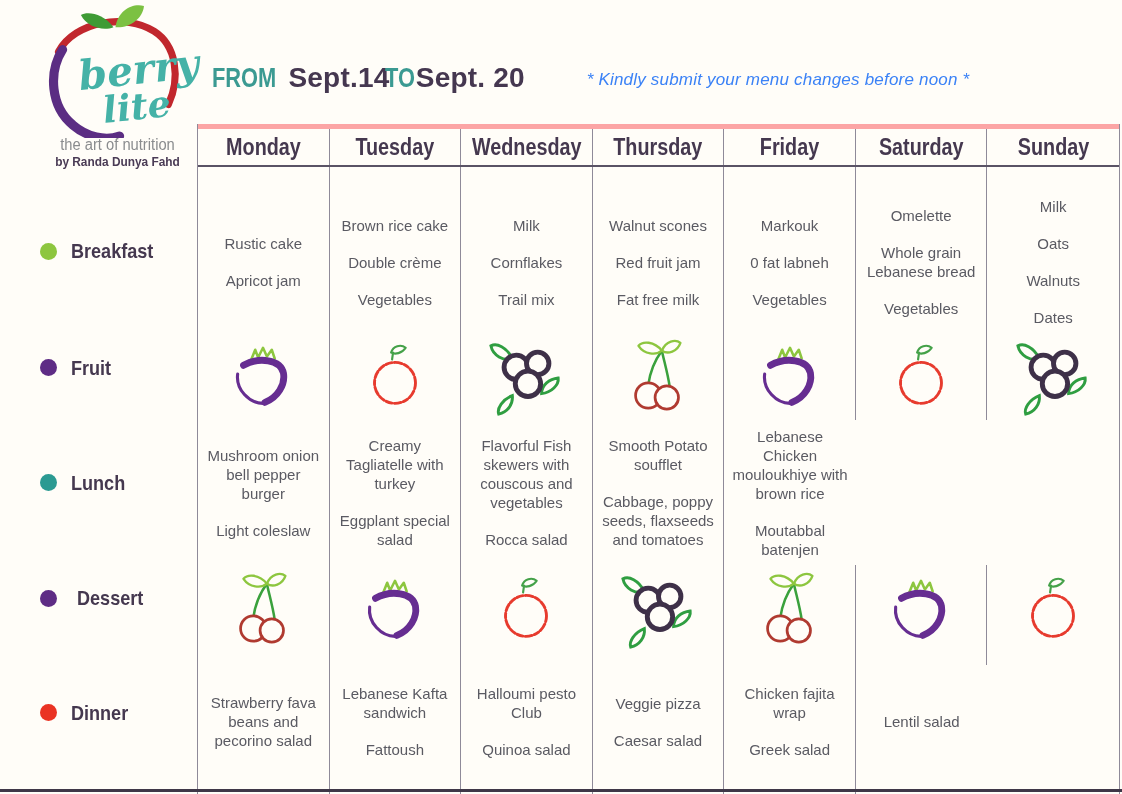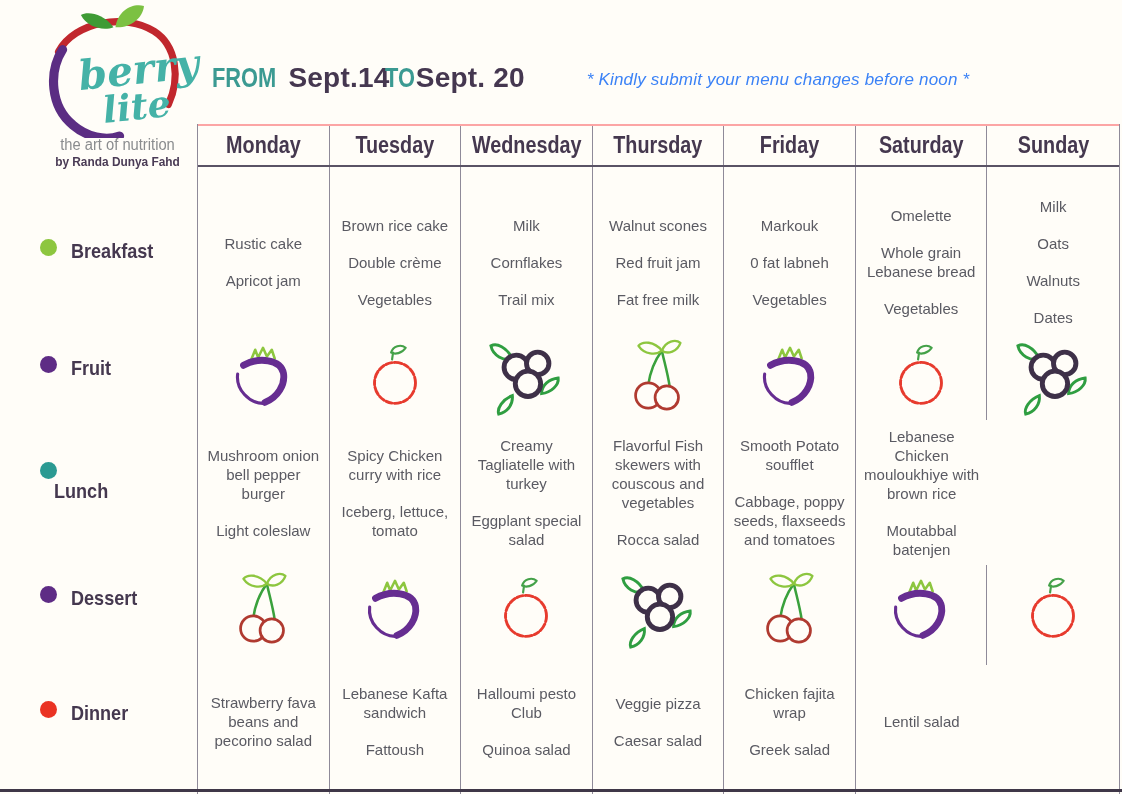--- a/index.html
+++ b/index.html
@@ -43,21 +43,21 @@
     font-style:italic; font-size:17px; color:#3b82f6; letter-spacing:.2px;
   }
 
   
   .menu-table {
     position:absolute; left:197px; top:124px; width:923px; height:670px;
     border-left:1.5px solid #8f8a99; border-right:1.5px solid #8f8a99;
   }
   .day-row {
     display:grid; grid-template-columns:repeat(7,1fr); height:43px;
-    border-top:2px solid #fca5a5; border-bottom:2px solid #5a5365;
+    border-top:5px solid #fca5a5; border-bottom:2px solid #5a5365;
   }
   .day-cell {
     display:flex; align-items:center; justify-content:center;
     border-right:1.5px solid #8f8a99;
   }
   .day-cell:last-child { border-right:none; }
   .day-label {
     display:inline-block; font-size:23px; font-weight:700; color:#45384f;
     transform:scaleX(.86); white-space:nowrap;
   }
@@ -81,24 +81,24 @@
   .fruit-cell svg { width:78px; height:78px; }
   .row-dessert .fruit-cell svg { transform:translateY(-4px); }
 
   
   .rail {
     position:absolute; left:0; top:167px; width:197px; height:627px;
     display:flex; flex-direction:column;
   }
   .rail-item { display:flex; align-items:center; padding-left:40px; }
   .rail-fruit   .rail-inner { transform:translateY(-10px); }
-  .rail-lunch   .rail-inner { transform:translateY(-10px);flex-direction:column; }
-  .rail-dessert .rail-inner { transform:translateY(-17px); }
+  .rail-lunch   .rail-inner { transform:translateY(-10px); }
+  .rail-dessert .rail-inner { transform:translateY(-17px);gap:6px; }
   .rail-dinner  .rail-inner { transform:translateY(-17px); }
-  .rail-inner { display:flex; }
+  .rail-inner { display:flex; align-items:center; }
   .dot { width:17px; height:17px; border-radius:50%; flex:none; }
   .rail-label {
     margin-left:14px; font-size:21px; font-weight:700; color:#45384f;
     display:inline-block; transform:scaleX(.86); transform-origin:left center;
     white-space:nowrap;
   }
 
   .bottom-line { position:absolute; left:0; top:789px; width:1122px; height:3px; background:#3f3748; }
 </style>
 </head>
@@ -246,24 +246,20 @@
               <circle cx="42" cy="46" r="13" fill="#fffdf8" stroke="#3e3048" stroke-width="5"></circle>
             </svg>
           </div>
         </div>
         <div class="trow row-lunch">
           <div class="tcell text-cell">
             <div class="menu-item">Mushroom onion bell pepper burger</div>
             <div class="menu-item">Light coleslaw</div>
           </div>
           <div class="tcell text-cell">
-            <div class="menu-item">Spicy Chicken curry with rice</div>
-            <div class="menu-item">Iceberg, lettuce, tomato</div>
-          </div>
-          <div class="tcell text-cell">
             <div class="menu-item">Creamy Tagliatelle with turkey</div>
             <div class="menu-item">Eggplant special salad</div>
           </div>
           <div class="tcell text-cell">
             <div class="menu-item">Flavorful Fish skewers with couscous and vegetables</div>
             <div class="menu-item">Rocca salad</div>
           </div>
           <div class="tcell text-cell">
             <div class="menu-item">Smooth Potato soufflet</div>
             <div class="menu-item">Cabbage, poppy seeds, flaxseeds and tomatoes</div>

